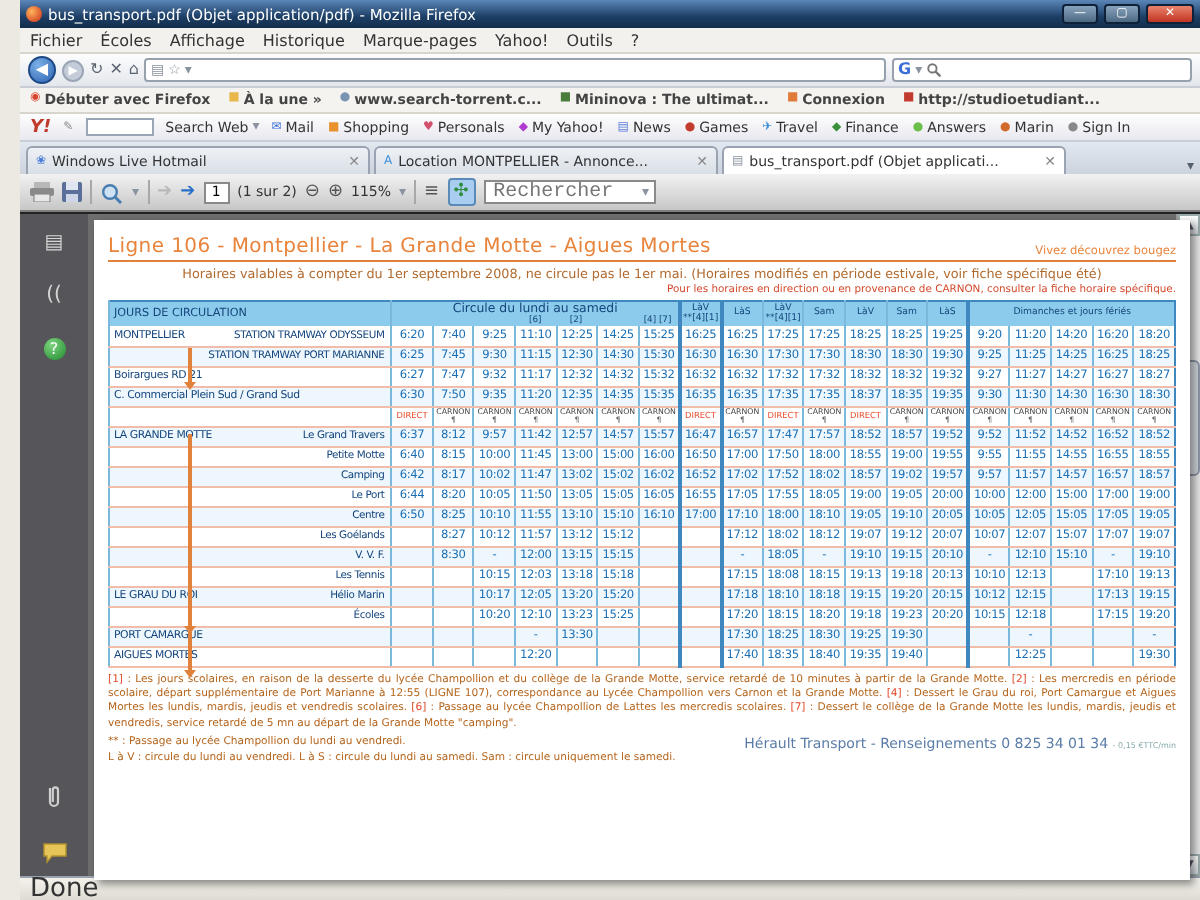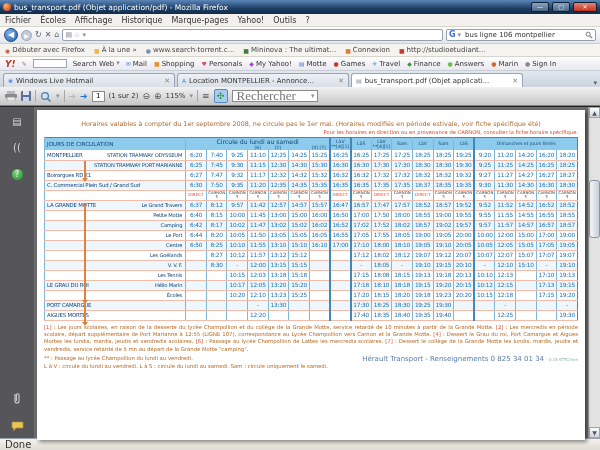--- a/index.html
+++ b/index.html
@@ -1,17 +1,17 @@
 <!DOCTYPE html>
 <html><head>
 <meta charset="utf-8">
 <style>
   html,body{margin:0;padding:0;background:#000;}
   *{box-sizing:border-box;}
-  .win{width:600px;height:450px;font-family:"DejaVu Sans","Liberation Sans",sans-serif;display:flex;flex-direction:column;background:#ece9e2;overflow:hidden;position:relative;}
+  .win{width:600px;height:450px;font-family:"DejaVu Sans","Liberation Sans",sans-serif;display:flex;flex-direction:column;background:#ece9e2;overflow:hidden;position:relative;padding-left:10px;}
   
   .titlebar{height:14px;background:linear-gradient(#5b86b8,#1d3f66 60%,#122c49);display:flex;align-items:center;padding:0 3px;gap:3px;flex:0 0 auto;}
   .ff-ico{width:8px;height:8px;border-radius:50%;background:radial-gradient(circle at 35% 35%,#ffb35c,#d9542b 70%);flex:0 0 auto;}
   .titletxt{color:#fff;font-size:7.5px;white-space:nowrap;overflow:hidden;flex:1;}
   .winbtn{height:10px;width:18px;border-radius:2px;border:1px solid #0d2238;background:linear-gradient(#8aa3bd,#4c6984);color:#fff;font-size:6px;line-height:8px;text-align:center;}
   .winbtn.close{background:linear-gradient(#e8836d,#c13422);width:24px;}
   
   .menubar{height:13px;background:#f2f1ee;border-bottom:1px solid #d8d5cc;display:flex;align-items:center;gap:9px;padding:0 5px;font-size:8px;color:#333;flex:0 0 auto;}
   .menu-item{white-space:nowrap;}
   
@@ -20,42 +20,42 @@
   .backbtn{width:14px;height:14px;border-radius:50%;background:radial-gradient(circle at 35% 30%,#7db1e8,#2a62b0);border:1px solid #1d4a86;color:#fff;font-size:8px;line-height:12px;text-align:center;}
   .fwdbtn{width:11px;height:11px;border-radius:50%;background:#c3ccd8;border:1px solid #9aa5b5;color:#fff;font-size:6px;line-height:9px;text-align:center;}
   .urlbox{flex:1;height:12px;background:#fff;border:1px solid #97a1ad;border-radius:2px;display:flex;align-items:center;padding:0 2px;gap:2px;min-width:0;}
   .urlbox input{border:0;outline:0;flex:1;font-size:7px;color:#444;min-width:0;font-family:inherit;background:transparent;}
   .mini-ico{font-size:7px;color:#8a93a0;line-height:1;}
   .searchbox{width:150px;height:12px;background:#fff;border:1px solid #97a1ad;border-radius:2px;display:flex;align-items:center;padding:0 2px;gap:2px;flex:0 0 auto;}
   .searchbox input{border:0;outline:0;flex:1;font-size:7px;color:#333;min-width:0;font-family:inherit;background:transparent;}
   .g-ico{font-size:8px;font-weight:bold;color:#3a6fd8;line-height:1;}
   
   .bmbar{height:13px;background:#f4f3f0;border-bottom:1px solid #d8d5cc;display:flex;align-items:center;gap:9px;padding:0 5px;font-size:7px;color:#444;flex:0 0 auto;overflow:hidden;white-space:nowrap;}
-  .bm-item{display:inline-flex;align-items:flex-end;gap:2px;}
+  .bm-item{display:inline-flex;align-items:flex-start;gap:2px;font-weight:bold;}
   .ic{font-size:6px;line-height:1;}
   
   .ybar{height:14px;background:linear-gradient(#fefefe,#e8e8ef);border-bottom:1px solid #c9cdd6;display:flex;align-items:center;gap:6px;padding:0 5px;font-size:7px;color:#333;flex:0 0 auto;overflow:hidden;white-space:nowrap;}
   .ylogo{color:#c0392b;font-weight:bold;font-style:italic;font-size:9px;}
   .yinput{width:34px;height:9px;border:1px solid #9aa5b5;background:#fff;}
   .y-item{display:inline-flex;align-items:center;gap:2px;}
   
   .tabbar{height:16px;background:linear-gradient(#e2e8f0,#ccd3dd);display:flex;align-items:flex-end;padding:2px 3px 0 3px;gap:2px;flex:0 0 auto;}
   .tab{width:172px;height:14px;background:linear-gradient(#eef1f5,#d9dfe7);border:1px solid #99a3b2;border-bottom:none;border-radius:3px 3px 0 0;display:flex;align-items:center;gap:3px;padding:0 4px;font-size:7px;color:#333;overflow:hidden;}
   .tab.active{background:#fff;}
   .tab .lbl{flex:1;white-space:nowrap;overflow:hidden;}
   .tab .x{color:#888;font-size:7px;}
   .tablist{margin-left:auto;font-size:7px;color:#55606e;}
   
   .pdfbar{height:19px;background:linear-gradient(#f2f2f2,#c7c7c7);border-bottom:1px solid #7e7e7e;display:flex;align-items:center;gap:4px;padding:0 5px;font-size:7px;color:#333;flex:0 0 auto;}
   .tbico{line-height:1;color:#555;font-size:9px;}
   .sep{width:1px;height:12px;background:#a8a8a8;}
   .pageinput{width:13px;height:11px;border:1px solid #8a8a8a;background:#fff;font-size:7px;text-align:center;font-family:inherit;padding:0;}
   .toolsel{width:14px;height:14px;background:#a9cdf0;border:1px solid #5a8ab8;border-radius:2px;text-align:center;line-height:13px;color:#2f8f3f;font-size:9px;}
   .findbox{width:86px;height:12px;background:#fff;border:1px solid #8a8a8a;display:flex;align-items:center;padding:0 2px;}
-  .findbox input{border:0;outline:0;width:100%;font-size:13px;font-family:Liberation Serif, serif;background:transparent;color:#666;}
+  .findbox input{border:0;outline:0;width:100%;font-size:10px;font-family:Liberation Mono, monospace;background:transparent;color:#666;}
   
   .content{flex:1;display:flex;background:#6e6e6e;border-top:1px solid #222;min-height:0;position:relative;}
   .pdfside{width:34px;background:#56565a;display:flex;flex-direction:column;align-items:center;padding:10px 0 6px 0;gap:16px;flex:0 0 auto;}
   .sideico{color:#d5d5d5;font-size:10px;line-height:1;}
   .helpico{width:11px;height:11px;border-radius:50%;background:radial-gradient(circle at 35% 30%,#7ed47e,#1f8a2f);color:#fff;font-size:8px;text-align:center;line-height:11px;}
   .side-spacer{flex:1;}
   .pagewrap{flex:1;padding:3px 0 0 3px;min-width:0;}
   .page{width:548px;height:330px;background:#fff;box-shadow:2px 2px 4px rgba(0,0,0,.45);padding:8px 7px 0 7px;position:relative;font-family:"DejaVu Sans","Liberation Sans",sans-serif;}
   .scroll{width:12px;background:#e3e3e3;border-left:1px solid #9a9a9a;display:flex;flex-direction:column;flex:0 0 auto;}
   .scr-btn{height:11px;background:linear-gradient(#fdfdfd,#cfd4da);border:1px solid #9aa;font-size:6px;color:#556;text-align:center;line-height:10px;}
@@ -88,21 +88,21 @@
   .tt td:nth-child(9),.tt td:nth-child(10),.tt td:nth-child(16){border-left:2px solid #3f88bf;}
   .route-arrow{position:absolute;width:2px;background:#e0823c;left:40px;}
   .route-arrow:after{content:"";position:absolute;bottom:-4px;left:-2px;border-left:3px solid transparent;border-right:3px solid transparent;border-top:4px solid #e0823c;}
   .footnotes{margin-top:3px;color:#b5651d;font-size:5.3px;line-height:1.4;text-align:justify;}
   .footnotes .ref{color:#e04a2a;}
   .foot-bottom{display:flex;justify-content:space-between;align-items:flex-start;margin-top:2px;}
   .foot-left{color:#b5651d;font-size:5.3px;line-height:1.5;}
   .operator{color:#5a7ca8;font-size:7px;white-space:nowrap;}
   .operator small{font-size:4px;color:#8aa;}
   
-  .statusbar{height:12px;background:linear-gradient(#f4f2ec,#dedbd2);border-top:1px solid #9aa2ad;display:flex;align-items:center;padding:0 5px;font-size:10px;color:#333;flex:0 0 auto;}
+  .statusbar{height:12px;background:linear-gradient(#f4f2ec,#dedbd2);border-top:1px solid #9aa2ad;display:flex;align-items:center;padding:0 5px;font-size:13px;color:#333;flex:0 0 auto;}
 </style>
 </head>
 <body>
 
 <div class="win">
 
   <div class="titlebar">
     <span class="ff-ico"></span>
     <span class="titletxt">bus_transport.pdf (Objet application/pdf) - Mozilla Firefox</span>
     <span class="winbtn">—</span>
@@ -128,21 +128,20 @@
     <span class="navbtn">✕</span>
     <span class="navbtn">⌂</span>
     <span class="urlbox">
       <span class="mini-ico">▤</span>
       <span class="mini-ico">☆</span>
       <span class="mini-ico">▾</span>
     </span>
     <span class="searchbox">
       <span class="g-ico">G</span>
       <span class="mini-ico">▾</span>
-      <input readonly="" value="bus ligne 106 montpellier" style="">
       <svg width="8" height="8" viewBox="0 0 10 10">
           <circle cx="4" cy="4" r="2.6" fill="none" stroke="#777" stroke-width="1.2"></circle>
           <line x1="6" y1="6" x2="9" y2="9" stroke="#777" stroke-width="1.4"></line>
         </svg>
     </span>
   </div>
 
   <div class="bmbar" id="bmbar">
       <span class="bm-item">
         <span class="ic" style="color: rgb(217, 68, 44);">◉</span>
@@ -190,21 +189,21 @@
         <span class="y-item">
           <span class="ic" style="color: rgb(210, 82, 110);">♥</span>
           <span>Personals</span>
         </span>
         <span class="y-item">
           <span class="ic" style="color: rgb(176, 59, 208);">◆</span>
           <span>My Yahoo!</span>
         </span>
         <span class="y-item">
           <span class="ic" style="color: rgb(90, 125, 216);">▤</span>
-          <span>Motte</span>
+          <span>News</span>
         </span>
         <span class="y-item">
           <span class="ic" style="color: rgb(194, 59, 46);">●</span>
           <span>Games</span>
         </span>
         <span class="y-item">
           <span class="ic" style="color: rgb(58, 143, 216);">✈</span>
           <span>Travel</span>
         </span>
         <span class="y-item">
@@ -289,20 +288,24 @@
       <svg width="10" height="13" viewBox="0 0 10 13">
           <path d="M3 2 v7 a2 2 0 0 0 4 0 V3 a1.3 1.3 0 0 0 -2.6 0 v6" fill="none" stroke="#cfcfcf" stroke-width="1.1"></path>
         </svg>
       <svg width="13" height="11" viewBox="0 0 13 11">
           <path d="M1 1 h11 v6 h-7 l-2.5 3 v-3 h-1.5 z" fill="#e8c558" stroke="#b0922e" stroke-width=".7"></path>
         </svg>
     </div>
 
     <div class="pagewrap">
       <div class="page">
+        <div class="doc-head">
+          <span class="doc-title">Ligne 106 - Montpellier - La Grande Motte - Aigues Mortes</span>
+          <span class="tagline">Vivez découvrez bougez</span>
+        </div>
         <div class="subtitle">Horaires valables à compter du 1er septembre 2008, ne circule pas le 1er mai. (Horaires modifiés en période estivale, voir fiche spécifique été)</div>
         <div class="notice">Pour les horaires en direction ou en provenance de CARNON, consulter la fiche horaire spécifique.</div>
 
         <div class="table-wrap">
           <table class="tt" id="tt-table">
               <colgroup>
                 <col style="width: 26.5%;">
                 <col>
                 <col>
                 <col>

